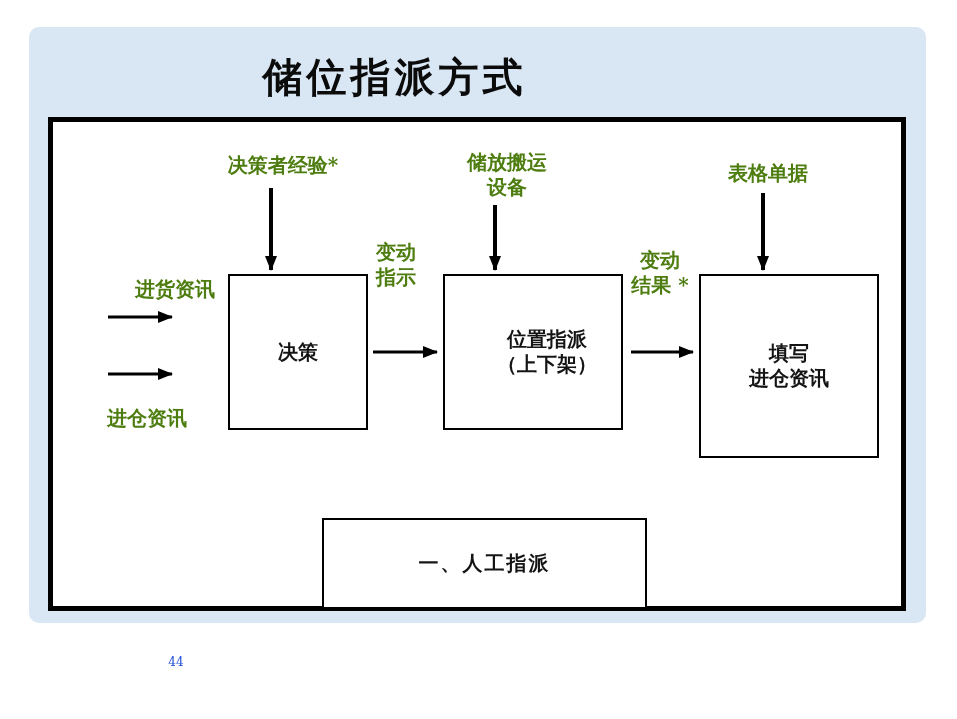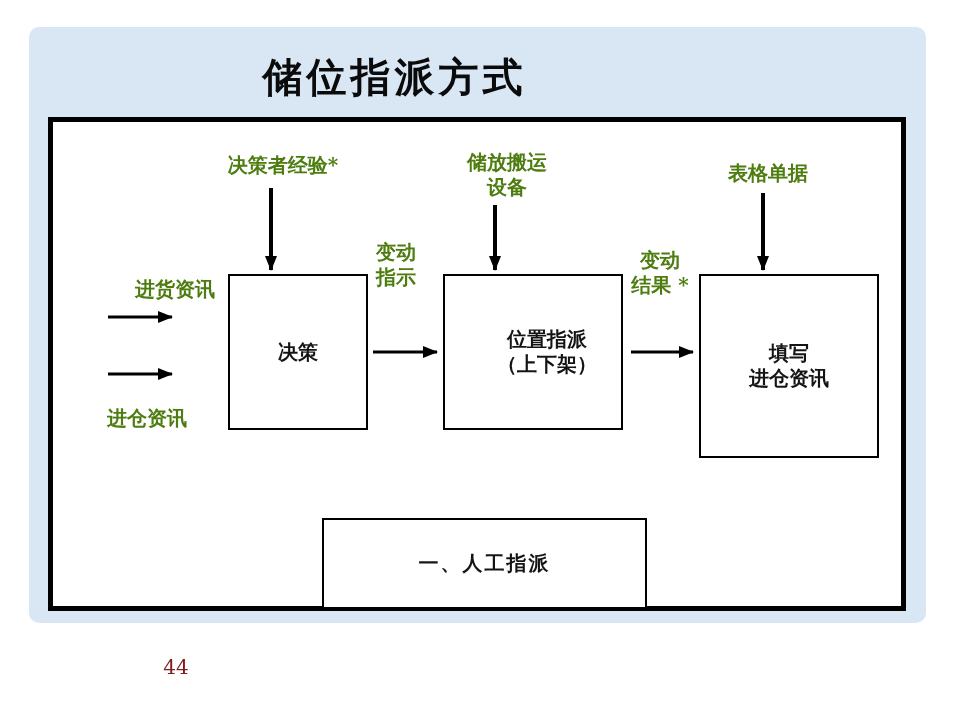--- a/index.html
+++ b/index.html
@@ -83,22 +83,22 @@
   .lbl-incoming-goods { left: 12px;   top: 155px; width: 140px; margin-left: 40px; }
   .lbl-incoming-wh    { left: 24px;   top: 284px; width: 140px; font-family: Liberation Serif, serif; }
   .lbl-change-instr   { left: 303px; top: 118px; width: 80px; }
   .lbl-change-result  { left: 567px; top: 126px; width: 80px; }
   .page-number {
     position: absolute;
     left: 161px;
     top: 655px;
     width: 30px;
     text-align: center;
-    font-size: 20px;
-    color: #7f1d1d;
+    font-size: 12px;
+    color: #1d4ed8;
   }
 </style>
 </head>
 <body>
 
 <div class="slide"></div>
 
 <div class="slide-title">储位指派方式</div>
 
 <div class="panel">

